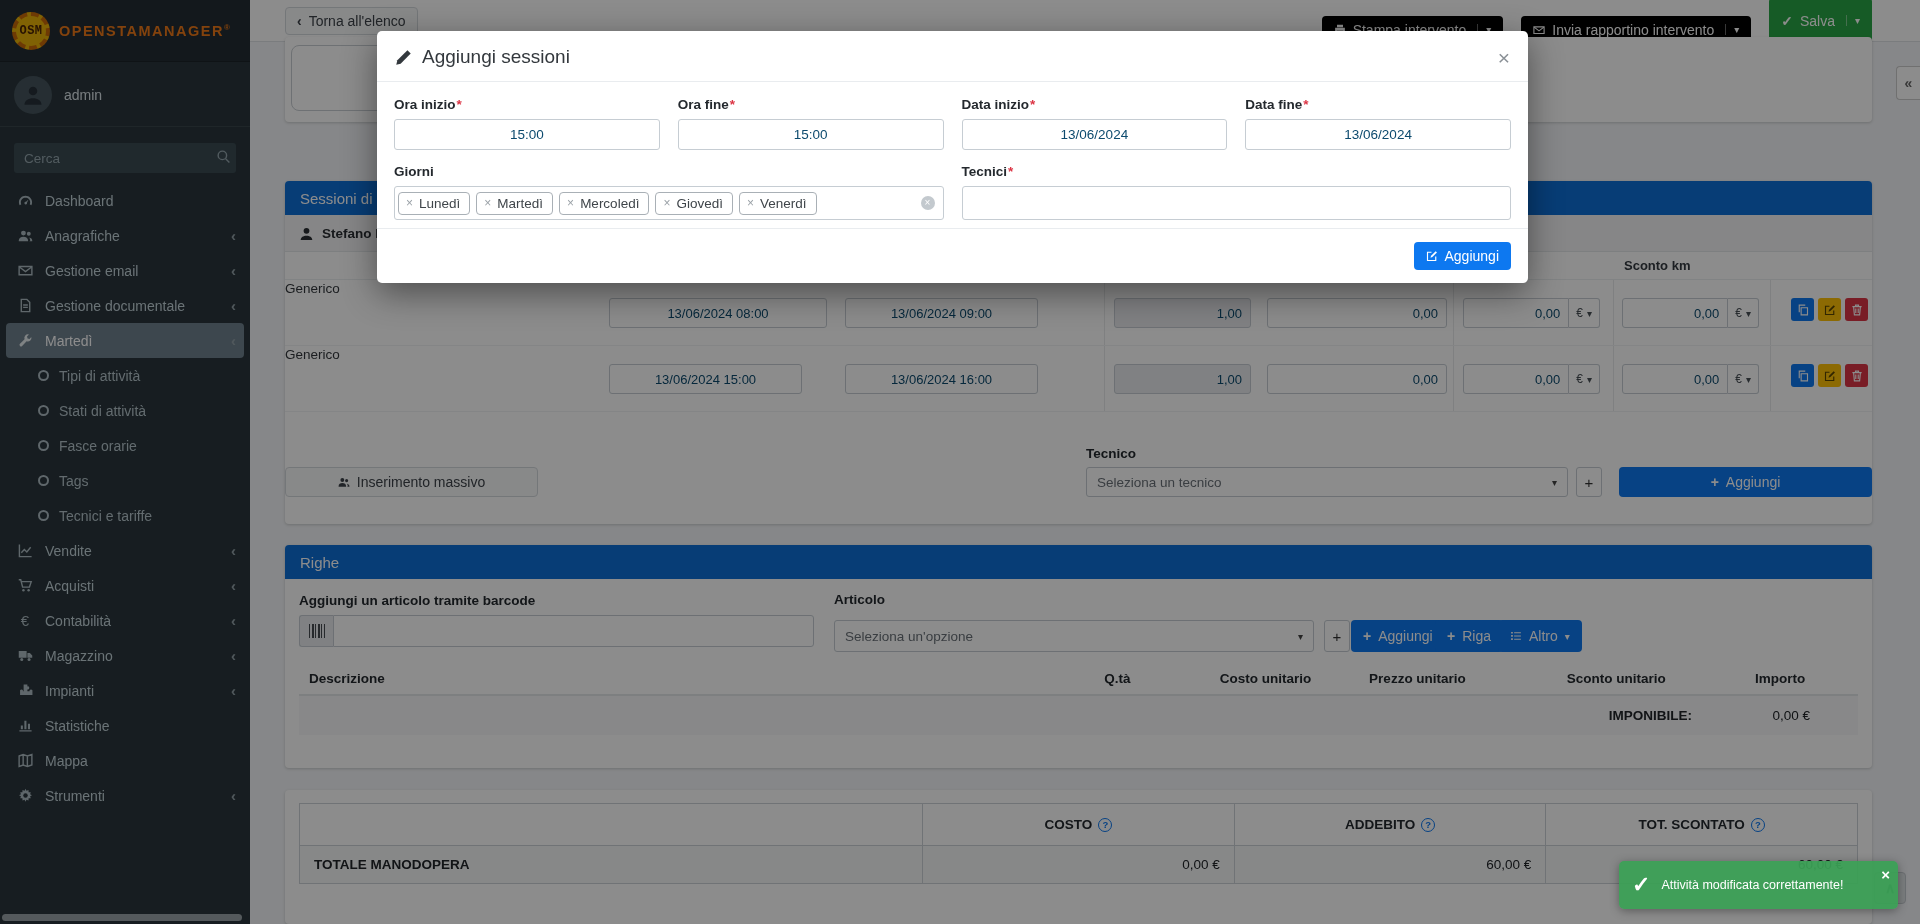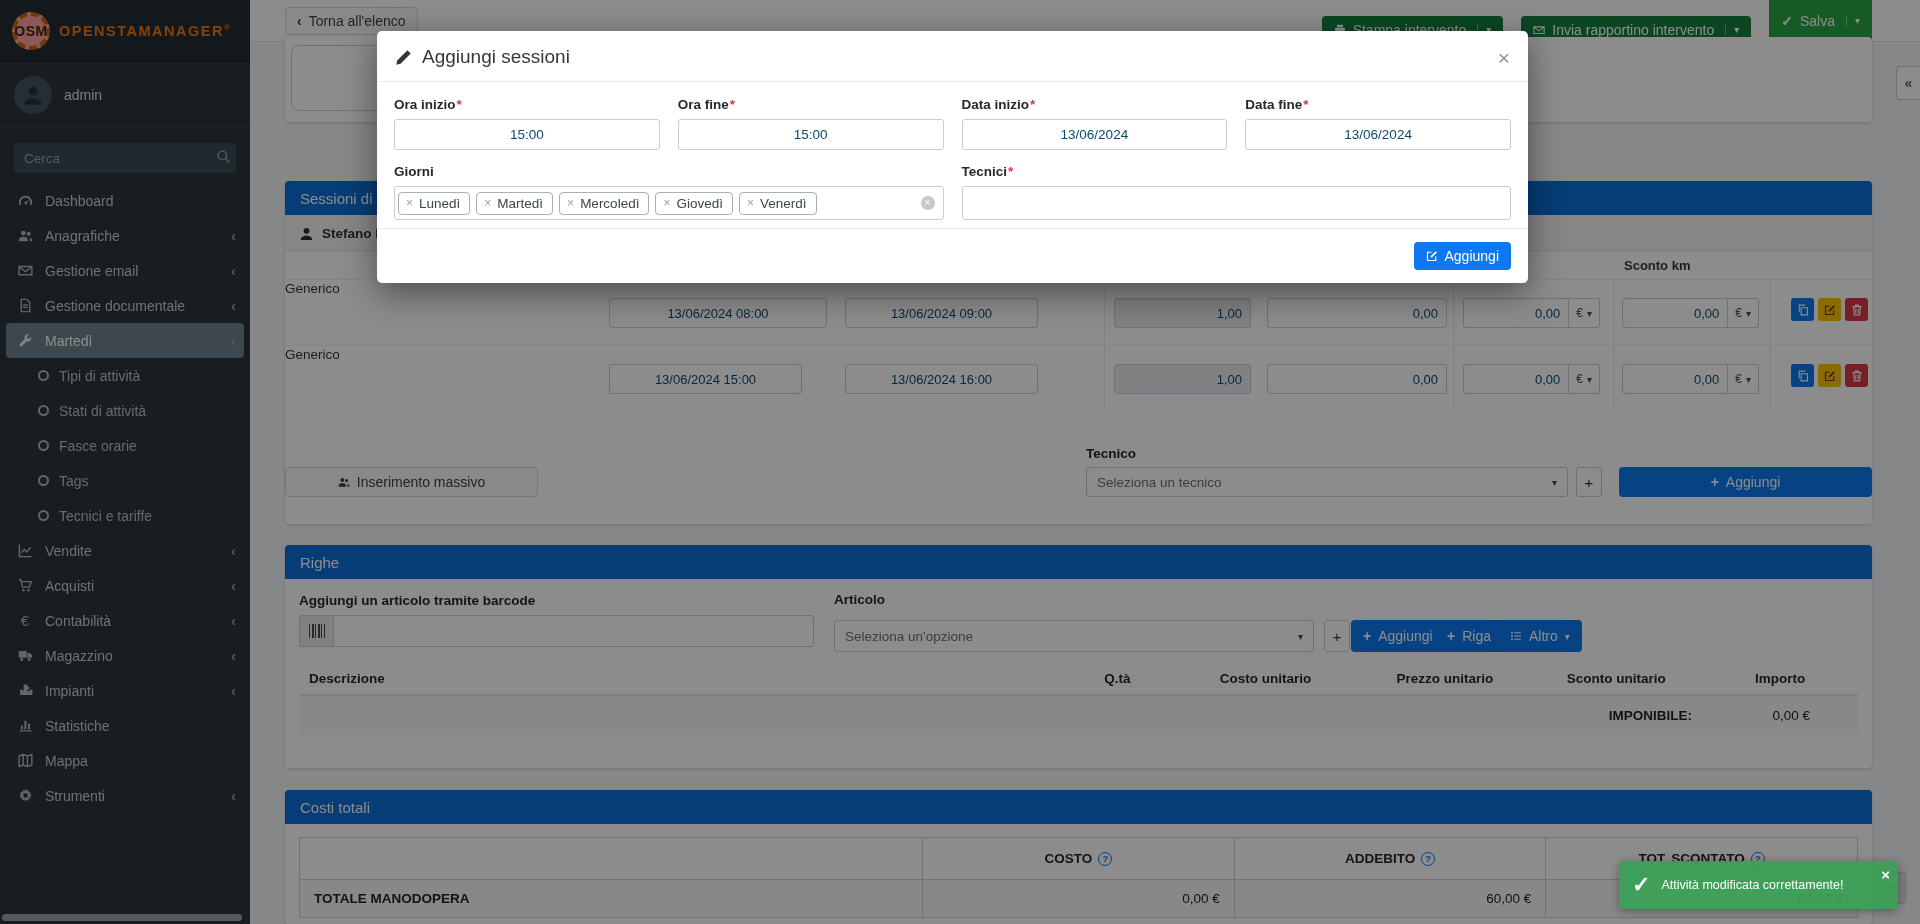--- a/index.html
+++ b/index.html
@@ -4,23 +4,23 @@
 <style>
   * { margin:0; padding:0; box-sizing:border-box; }
   body { background:#555; }
   .stage { position:relative; width:1920px; height:924px; overflow:hidden;
            font-family:"Liberation Sans", sans-serif; font-size:14px; color:#212529;
            background:#f4f6f9; }
 
   
   .sidebar { position:absolute; left:0; top:0; width:250px; height:924px; background:#2a363c; z-index:1; }
   .logo { height:62px; background:#232d33; display:flex; align-items:center; gap:9px; padding:0 12px; border-bottom:1px solid #1c2428;}
-  .logo-badge { width:38px; height:38px; flex:0 0 38px; border-radius:50%; background:#fca5a5;
-                border:4px dashed #c86a08; color:#4a2404; font-weight:bold; font-size:14px;
-                display:flex; align-items:center; justify-content:center; letter-spacing:.5px;}
+  .logo-badge { width:38px; height:38px; flex:0 0 38px; border-radius:50%; background:#eab308;
+                border:4px dashed #c86a08; color:#4a2404; font-weight:bold; font-size:12px;
+                display:flex; align-items:center; justify-content:center; letter-spacing:.5px;font-family:Liberation Mono, monospace;}
   .logo-name { color:#ef7918; font-weight:bold; font-size:14.5px; letter-spacing:1.5px; text-transform:uppercase; white-space:nowrap;}
   .logo-name sup { font-size:8px; }
   .userpane { display:flex; align-items:center; gap:12px; padding:14px 14px 12px; border-bottom:1px solid #39454c;}
   .avatar { width:38px; height:38px; border-radius:50%; background:#46555d; color:#27313a;
             display:flex; align-items:center; justify-content:center; }
   .uname { color:#d9e2e7; font-size:14px; }
   .search { display:flex; margin:16px 14px 10px; }
   .search input { flex:1; height:30px; background:#3b4b53; border:0; border-radius:3px 0 0 3px;
                   padding:0 10px; color:#cdd9de; font-size:13.5px; outline:none; font-family:inherit;}
   .search input::placeholder { color:#95a7ae; }
@@ -38,21 +38,21 @@
   .sb-scroll { position:absolute; left:2px; bottom:3px; width:240px; height:7px; border-radius:4px; background:#9aa3a8; }
 
   
   .navbar { position:absolute; left:250px; top:0; right:0; height:42px; background:#fff;
             border-bottom:1px solid #dee2e6; z-index:1; display:flex; align-items:center; }
   .nav-left { margin-left:35px; }
   .nav-right { margin-left:auto; margin-right:48px; display:flex; gap:18px; }
   .btn { display:inline-flex; align-items:center; gap:7px; border-radius:4px; font-size:14px;
          padding:5px 11px; border:1px solid transparent; cursor:pointer; font-family:inherit; background:none; white-space:nowrap;}
   .btn-outline { background:#f8f9fa; border-color:#d4d9dd; color:#3d4349; }
-  .btn-info { background:#15803d; color:#fff;margin-top:18px; }
+  .btn-info { background:#000000; color:#fff;margin-top:18px; }
   .btn-success { background:#28a745; color:#fff; }
   .btn-primary { background:#0d78f0; color:#fff; }
   .split { border-left:1px solid rgba(255,255,255,.4); padding-left:8px; margin-left:4px; font-size:10px; }
   .caret { font-size:10px; }
 
   
   .content { position:absolute; left:285px; top:0; width:1587px; height:924px; z-index:1; }
   .panel { position:absolute; left:0; width:1587px; background:#fff; border-radius:4px;
            box-shadow:0 1px 3px rgba(0,0,0,.18); }
   .phead { height:34px; background:#0d6fd8; color:#fff; border-radius:4px 4px 0 0;
@@ -580,41 +580,40 @@
           <span>Altro</span>
           <span class="caret">▾</span>
         </button>
 
         <table class="rtable">
           <thead>
             <tr>
               <th style="width:49%;text-align:left;">Descrizione</th>
               <th style="width:7%;text-align:center;">Q.tà</th>
               <th style="width:12%;text-align:center;">Costo unitario</th>
-              <th style="width:11%;text-align:center;">Prezzo unitario</th>
+              <th style="width:11%;text-align:left;">Prezzo unitario</th>
               <th style="width:11%;text-align:center;">Sconto unitario</th>
               <th style="width:10%;text-align:center;">Importo</th>
             </tr>
           </thead>
           <tbody>
             <tr class="foot">
               <td></td>
               <td></td>
               <td></td>
               <td></td>
               <td class="imp-lbl">IMPONIBILE:</td>
               <td class="imp-val">0,00 €</td>
             </tr>
           </tbody>
         </table>
       </div>
     </div>
 
     <div class="panel costi-panel">
-      <div class="phead">Costi totali</div>
       <table class="ctable">
         <thead>
           <tr>
             <th style="width:40%;"></th>
             <th style="width:20%;"><span>COSTO</span><span class="qmark">?</span></th>
             <th style="width:20%;"><span>ADDEBITO</span><span class="qmark">?</span></th>
             <th style="width:20%;"><span>TOT. SCONTATO</span><span class="qmark">?</span></th>
           </tr>
         </thead>
         <tbody>

